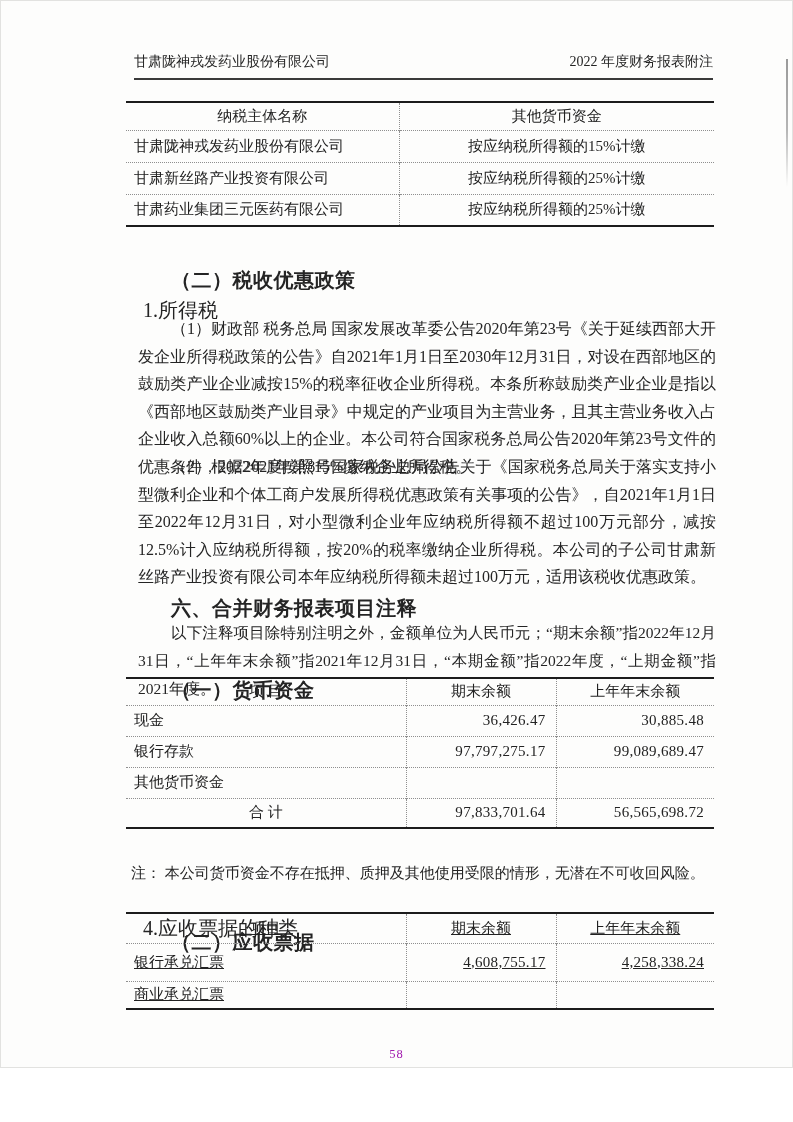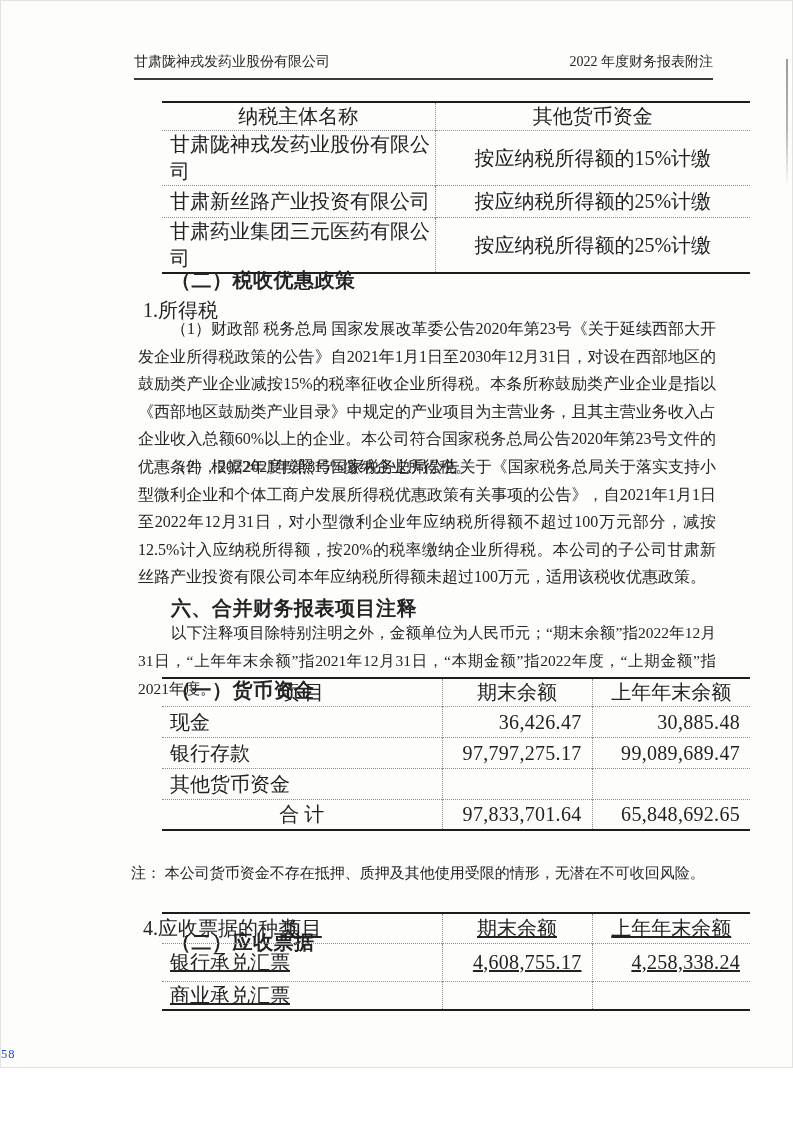--- a/index.html
+++ b/index.html
@@ -37,21 +37,21 @@
   .para-intro{line-height:28px;font-size:15.5px;}
   .money-note{
     position:absolute;left:122px;width:600px;
     font-size:15px;margin:8px;
   }
   
   table.fin{
     position:absolute;left:125px;width:588px;
     border-collapse:collapse;table-layout:fixed;
     border-top:2.5px solid #1c1c1c;border-bottom:2.5px solid #1c1c1c;
-    font-size:20px;color:#222;margin-left:36px;
+    font-size:15px;color:#222;
   }
   table.fin th{
     font-weight:normal;text-align:center;vertical-align:middle;
     padding:0 4px;
   }
   table.fin td{vertical-align:middle;padding:0 4px;}
   table.fin tr + tr th, table.fin tr + tr td{border-top:1px dotted #8f8f8f;}
   table.fin th + th, table.fin td + td{border-left:1px dotted #8f8f8f;}
   .cell-item{text-align:left;padding-left:8px !important;}
   .cell-num{text-align:right;padding-right:10px !important;letter-spacing:.3px;}
@@ -65,21 +65,21 @@
   #money-table col.c3,#recv-table col.c3{width:158px;}
   #money-table tr{height:31px;}
   #money-table tr.head-row{height:27px;}
   #money-table tr.total-row{height:30px;}
   #recv-table tr.head-row{height:30px;}
   #recv-table tr.row-0{height:38px;}
   #recv-table tr.row-1{height:28px;}
   
   .page-number{
     position:absolute;left:0;right:0;top:1046px;
-    font-size:12.5px;color:#1d4ed8;letter-spacing:1px;
+    text-align:center;font-size:12.5px;color:#a21caf;letter-spacing:1px;
   }
 </style>
 </head>
 <body>
 
 <div class="page">
 
   <div class="doc-header">
     <span>甘肃陇神戎发药业股份有限公司</span>
     <span>2022 年度财务报表附注</span>
@@ -143,21 +143,21 @@
           <td class="cell-num">99,089,689.47</td>
         </tr>
         <tr class="row-2">
           <td class="cell-item">其他货币资金</td>
           <td class="cell-num"></td>
           <td class="cell-num"></td>
         </tr>
         <tr class="row-3 total-row">
           <td class="cell-center">合  计</td>
           <td class="cell-num">97,833,701.64</td>
-          <td class="cell-num">65,848,692.65</td>
+          <td class="cell-num">56,565,698.72</td>
         </tr>
       </tbody>
   </table>
 
   <p class="money-note" style="top:855px;">注：  本公司货币资金不存在抵押、质押及其他使用受限的情形，无潜在不可收回风险。</p>
 
   <div class="h-bold" style="left:170px;top:928px;">（二）应收票据</div>
   <div class="h-sub" style="left:142px;top:914px;">4.应收票据的种类</div>
 
   <table class="fin" id="recv-table" style="top:911px;text-decoration:underline;">

